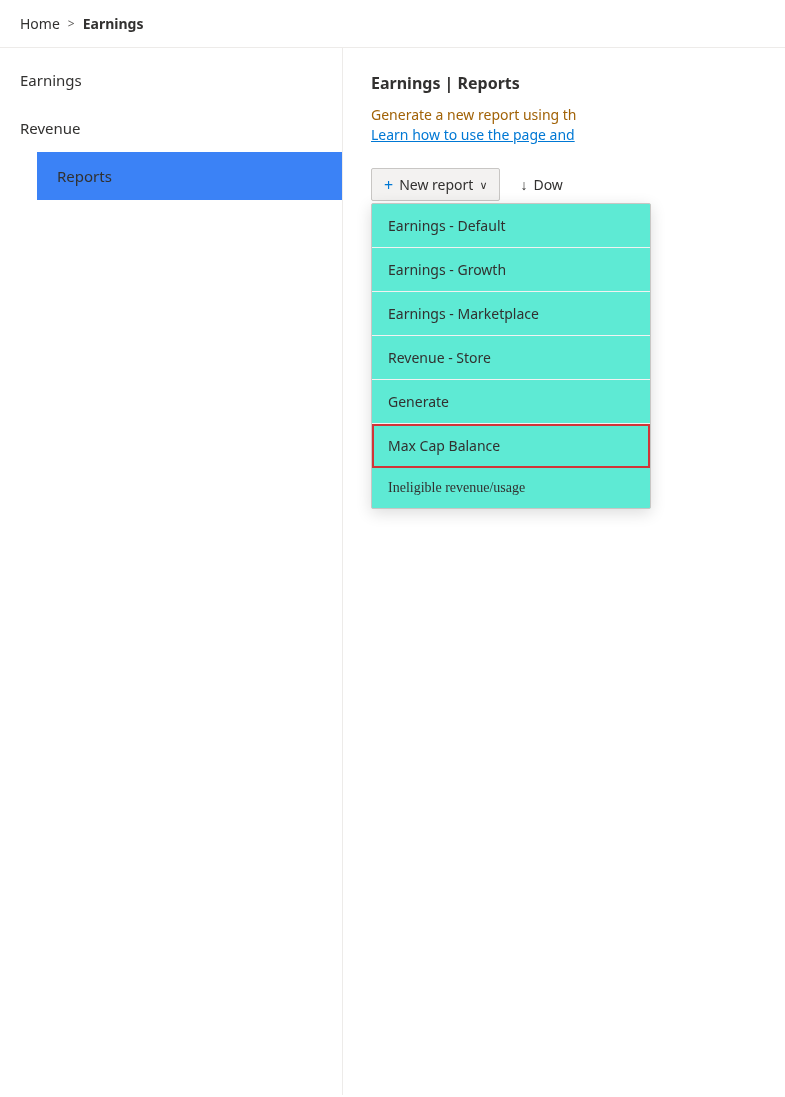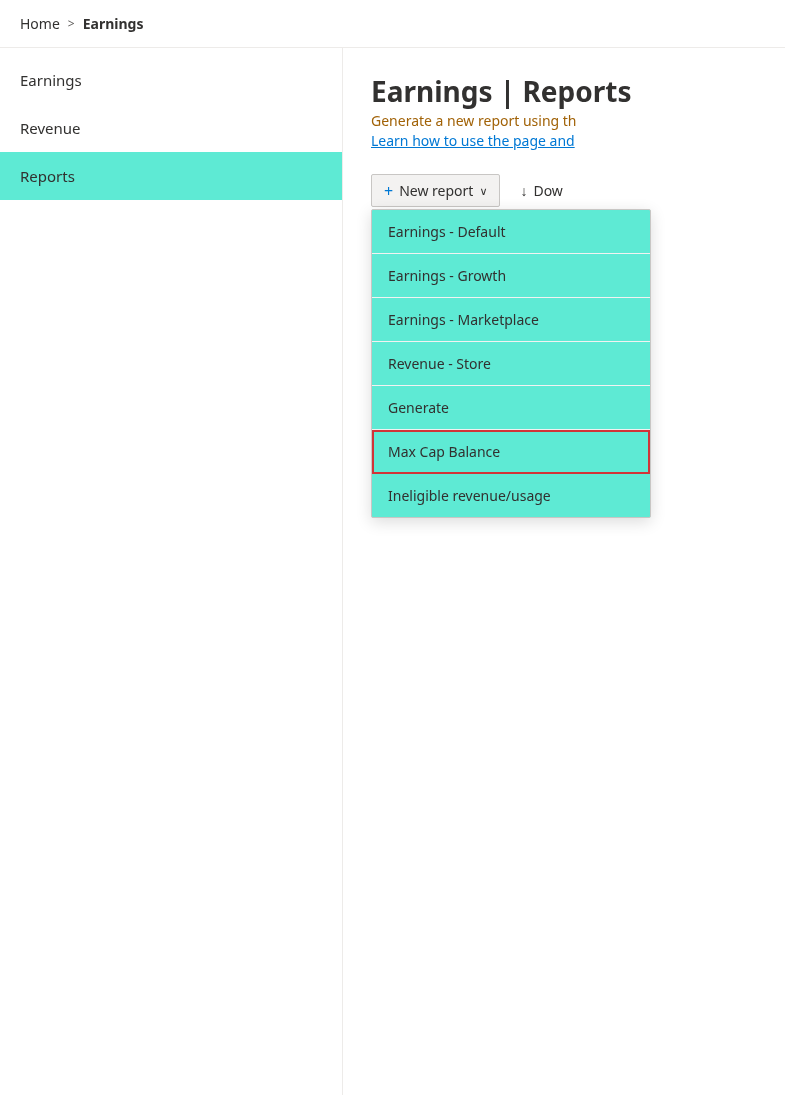--- a/index.html
+++ b/index.html
@@ -57,35 +57,36 @@
 
     .sidebar-item {
       padding: 14px 20px;
       font-size: 15px;
       cursor: pointer;
       color: #323130;
       font-weight: 400;
     }
 
     .sidebar-item.active {
-      background: #5eead4;
-      font-weight: 400;
+      background: #3b82f6;
+      font-weight: 400;
+      margin-left: 37px;
     }
 
     .main-content {
       flex: 1;
       padding: 24px 28px;
       position: relative;
     }
 
     .page-title {
-      font-size: 28px;
+      font-size: 16px;
       font-weight: 700;
       color: #323130;
-      margin-bottom: 0;
+      margin-bottom: 10px;
     }
 
     .page-description {
       font-size: 14px;
       color: #a16207;
       margin-bottom: 0;
       line-height: 1.5;
     }
 
     .learn-link {
@@ -170,20 +171,21 @@
     .dropdown-item {
       padding: 12px 16px;
       font-size: 14px;
       color: #323130;
       cursor: pointer;
       border-bottom: 1px solid #f3f2f1;
     }
 
     .dropdown-item:last-child {
       border-bottom: none;
+      font-family: Liberation Serif, serif;
     }
 
     .dropdown-item.highlighted {
       outline: 2px solid #d13438;
       outline-offset: -2px;
     }
   </style>
 </head>
 <body>
 

